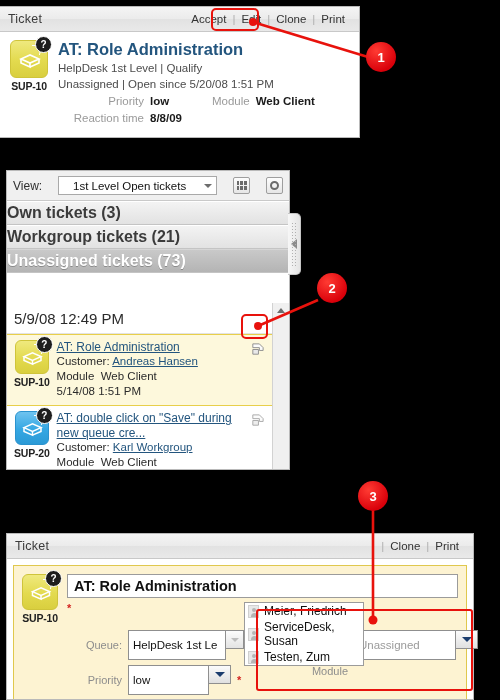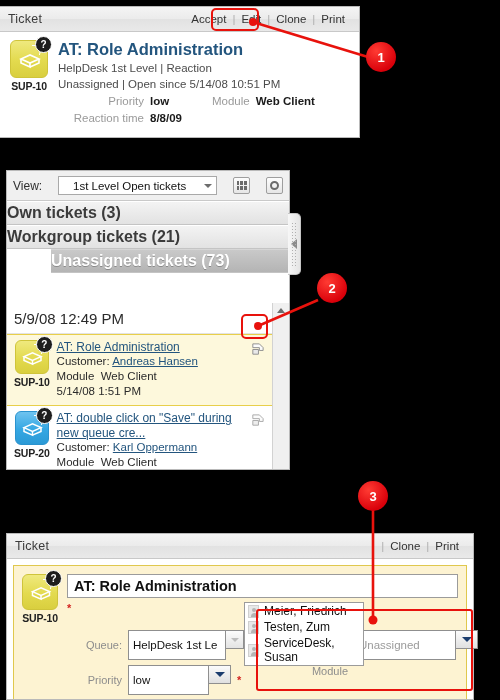--- a/index.html
+++ b/index.html
@@ -66,21 +66,21 @@
   .grid-ic{width:10px;height:9px;display:grid;grid-template-columns:1fr 1fr 1fr;
            grid-template-rows:1fr 1fr;gap:1px;}
   .grid-ic i{background:#6b6b6b;display:block;}
   .ring-ic{width:9px;height:9px;border-radius:50%;border:2px solid #6b6b6b;box-sizing:border-box;}
 
   .acc{height:24px;display:flex;align-items:center;justify-content:flex-start;
        font-size:16px;font-weight:bold;color:#3b3b3b;box-sizing:border-box;
        background:linear-gradient(to bottom,#f3f3f3,#e2e2e2);
        border-bottom:1px solid #c4c4c4;border-top:1px solid #fff;}
   .acc.active{background:linear-gradient(to bottom,#c9c9c9,#b4b4b4);color:#fff;
-              text-shadow:0 1px 0 rgba(0,0,0,.25);border-top:1px solid #d6d6d6;margin-left:44px;}
+              text-shadow:0 1px 0 rgba(0,0,0,.25);border-top:1px solid #d6d6d6;}
 
   .listwrap{position:absolute;left:0;right:0;top:132px;bottom:0;overflow:hidden;background:#fff;}
   .list{position:absolute;left:0;top:0;right:17px;bottom:0;overflow:hidden;}
   .lrow{display:flex;gap:7px;padding:5px 6px 6px 7px;border-bottom:1px solid #e3e3e3;
         position:relative;box-sizing:border-box;}
   .lrow.sel{background:#fdf8dc;border-top:1px solid #e8cf4a;border-bottom:1px solid #e8cf4a;}
   .lrow .ltitle{font-size:12px;color:#23557e;text-decoration:underline;font-weight:normal;
                 line-height:1.2;display:block;padding-right:26px;}
   .lrow .lmeta{font-size:11.5px;color:#2b2b2b;line-height:1.3;}
   .lrow .lmeta a{color:#23557e;text-decoration:underline;}
@@ -172,22 +172,22 @@
             <path d="M4 7 L4 11 L13 15 L13 11" fill="none" stroke="#fff" stroke-width="1.6"></path>
             <path d="M22 7 L22 11 L13 15" fill="none" stroke="#fff" stroke-width="1.6"></path>
           </svg>
           <span class="flag"></span>
           <span class="qbadge">?</span>
         </div>
         <span class="icon-code">SUP-10</span>
       </div>
       <div>
         <div class="t1-title">AT: Role Administration</div>
-        <div class="t1-line">HelpDesk 1st Level | Reaction</div>
-        <div class="t1-line">Unassigned | Open since 5/14/08 10:51 PM</div>
+        <div class="t1-line">HelpDesk 1st Level | Qualify</div>
+        <div class="t1-line">Unassigned | Open since 5/20/08 1:51 PM</div>
         <div class="kvrow" style="margin-top:1px;">
           <span class="kvl" style="width:86px;">Priority</span>
           <span class="kvv" style="width:56px;">low</span>
           <span class="kvl">Module</span>
           <span class="kvv">Web Client</span>
         </div>
         <div class="kvrow">
           <span class="kvl" style="width:86px;">Reaction time</span>
           <span class="kvv">8/8/09</span>
         </div>
@@ -279,21 +279,21 @@
               </svg>
               <span class="flag" style="right:5px;top:3px;"></span>
               <span class="qbadge">?</span>
             </div>
             <span class="icon-code">SUP-20</span>
           </div>
           <div style="flex:1;min-width:0;">
             <a class="ltitle">AT: double click on "Save" during new queue cre...</a>
             <div class="lmeta">
               <span>Customer:</span>
-              <a>Karl Oppermann</a>
+              <a>Karl Workgroup</a>
             </div>
             <div class="lmeta">
               <span>Module</span>&nbsp;&nbsp;<span>Web Client</span>
             </div>
 
           </div>
           <svg class="handic" viewBox="0 0 16 16">
             <path d="M3 2 h7 l4 4 v3 h-4 v-3 h-7 z" fill="#fbfbfb" stroke="#a8a8a8" stroke-width="1"></path>
             <path d="M3 8 h6 v5 h-6 z" fill="#ededed" stroke="#a8a8a8" stroke-width="1"></path>
           </svg>
@@ -389,25 +389,25 @@
         </div>
       </div>
 
       <div class="ddlist">
         <div class="it">
           <span class="usr"></span>
           <span>Meier, Friedrich</span>
         </div>
         <div class="it">
           <span class="usr"></span>
-          <span>Testen, Zum</span>
+          <span>ServiceDesk, Susan</span>
         </div>
         <div class="it">
           <span class="usr"></span>
-          <span>ServiceDesk, Susan</span>
+          <span>Testen, Zum</span>
         </div>
       </div>
     </div>
   </div>
 
   <svg class="lines">
     <line x1="368" y1="57" x2="253" y2="22" stroke="#e8120c" stroke-width="2.6"></line>
     <line x1="318" y1="300" x2="258" y2="326" stroke="#e8120c" stroke-width="2.6"></line>
     <line x1="373" y1="510" x2="373" y2="620" stroke="#e8120c" stroke-width="2.6"></line>
     <circle cx="253" cy="22" r="4" fill="#e8120c"></circle>

